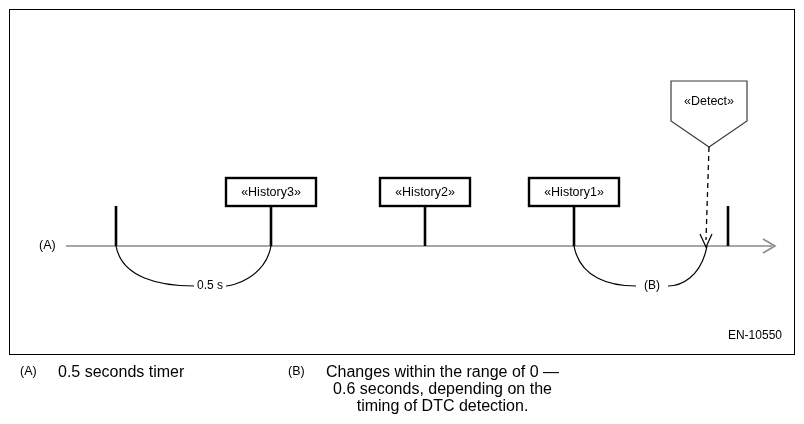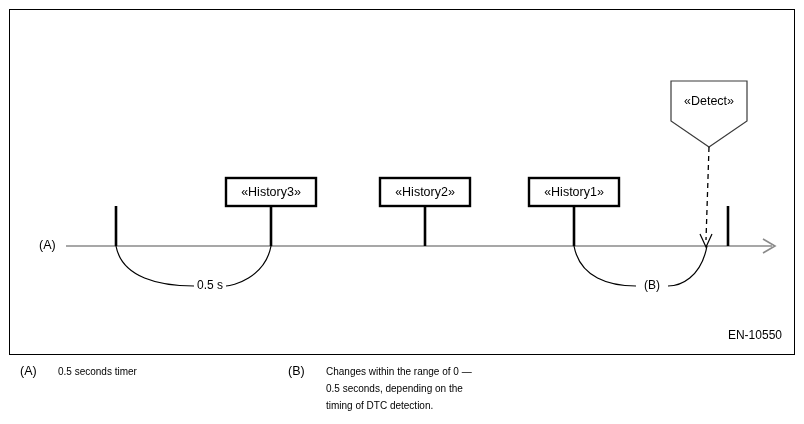--- a/index.html
+++ b/index.html
@@ -88,23 +88,24 @@
   }
   .legend-entry.entry-a { left: 20px; top: 5px; }
   .legend-entry.entry-b { left: 288px; top: 5px; }
   .legend-marker {
     font-size: 12.5px;
     line-height: 17px;
     width: 38px;
     flex: 0 0 38px;
   }
   .legend-text {
-    font-size: 10px;
+    font-size: 16px;
     line-height: 17px;
     white-space: pre-line;
+    text-align: center;
   }
 </style>
 </head>
 <body>
 
 <div id="root">
 
   <div class="diagram-panel">
     <svg class="canvas-svg" viewBox="0 0 786 346">
 
@@ -149,18 +150,18 @@
   </div>
 
   <div class="legend">
     <div class="legend-entry entry-a">
       <span class="legend-marker">(A)</span>
       <span class="legend-text">0.5 seconds timer</span>
     </div>
     <div class="legend-entry entry-b">
       <span class="legend-marker">(B)</span>
       <span class="legend-text">Changes within the range of 0 —
-0.5 seconds, depending on the
+0.6 seconds, depending on the
 timing of DTC detection.</span>
     </div>
   </div>
 
 </div>
 
 </body></html>

